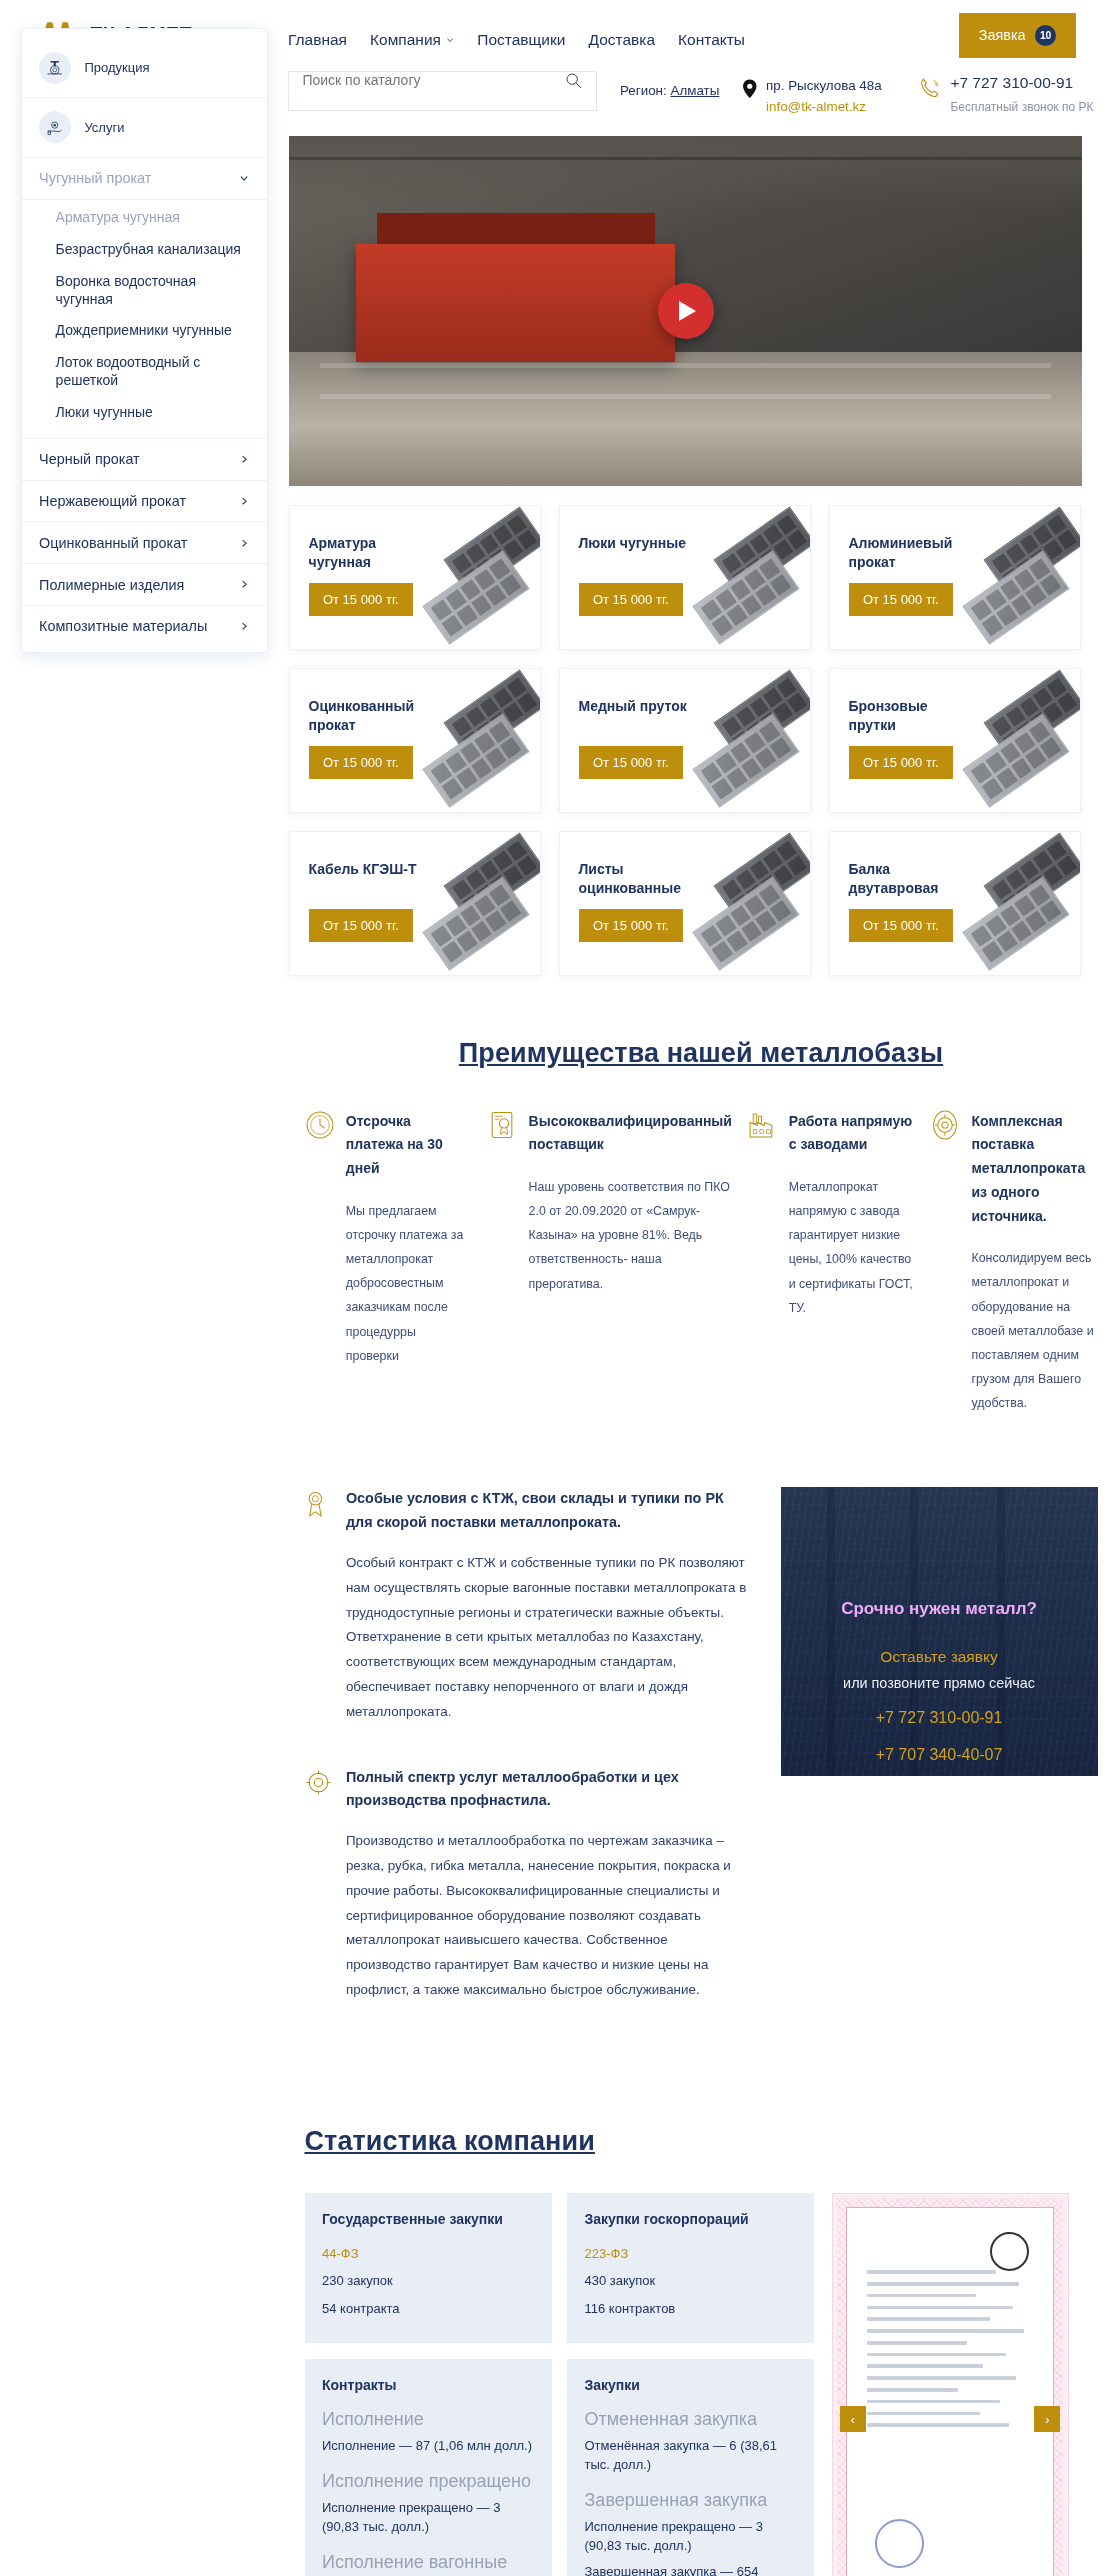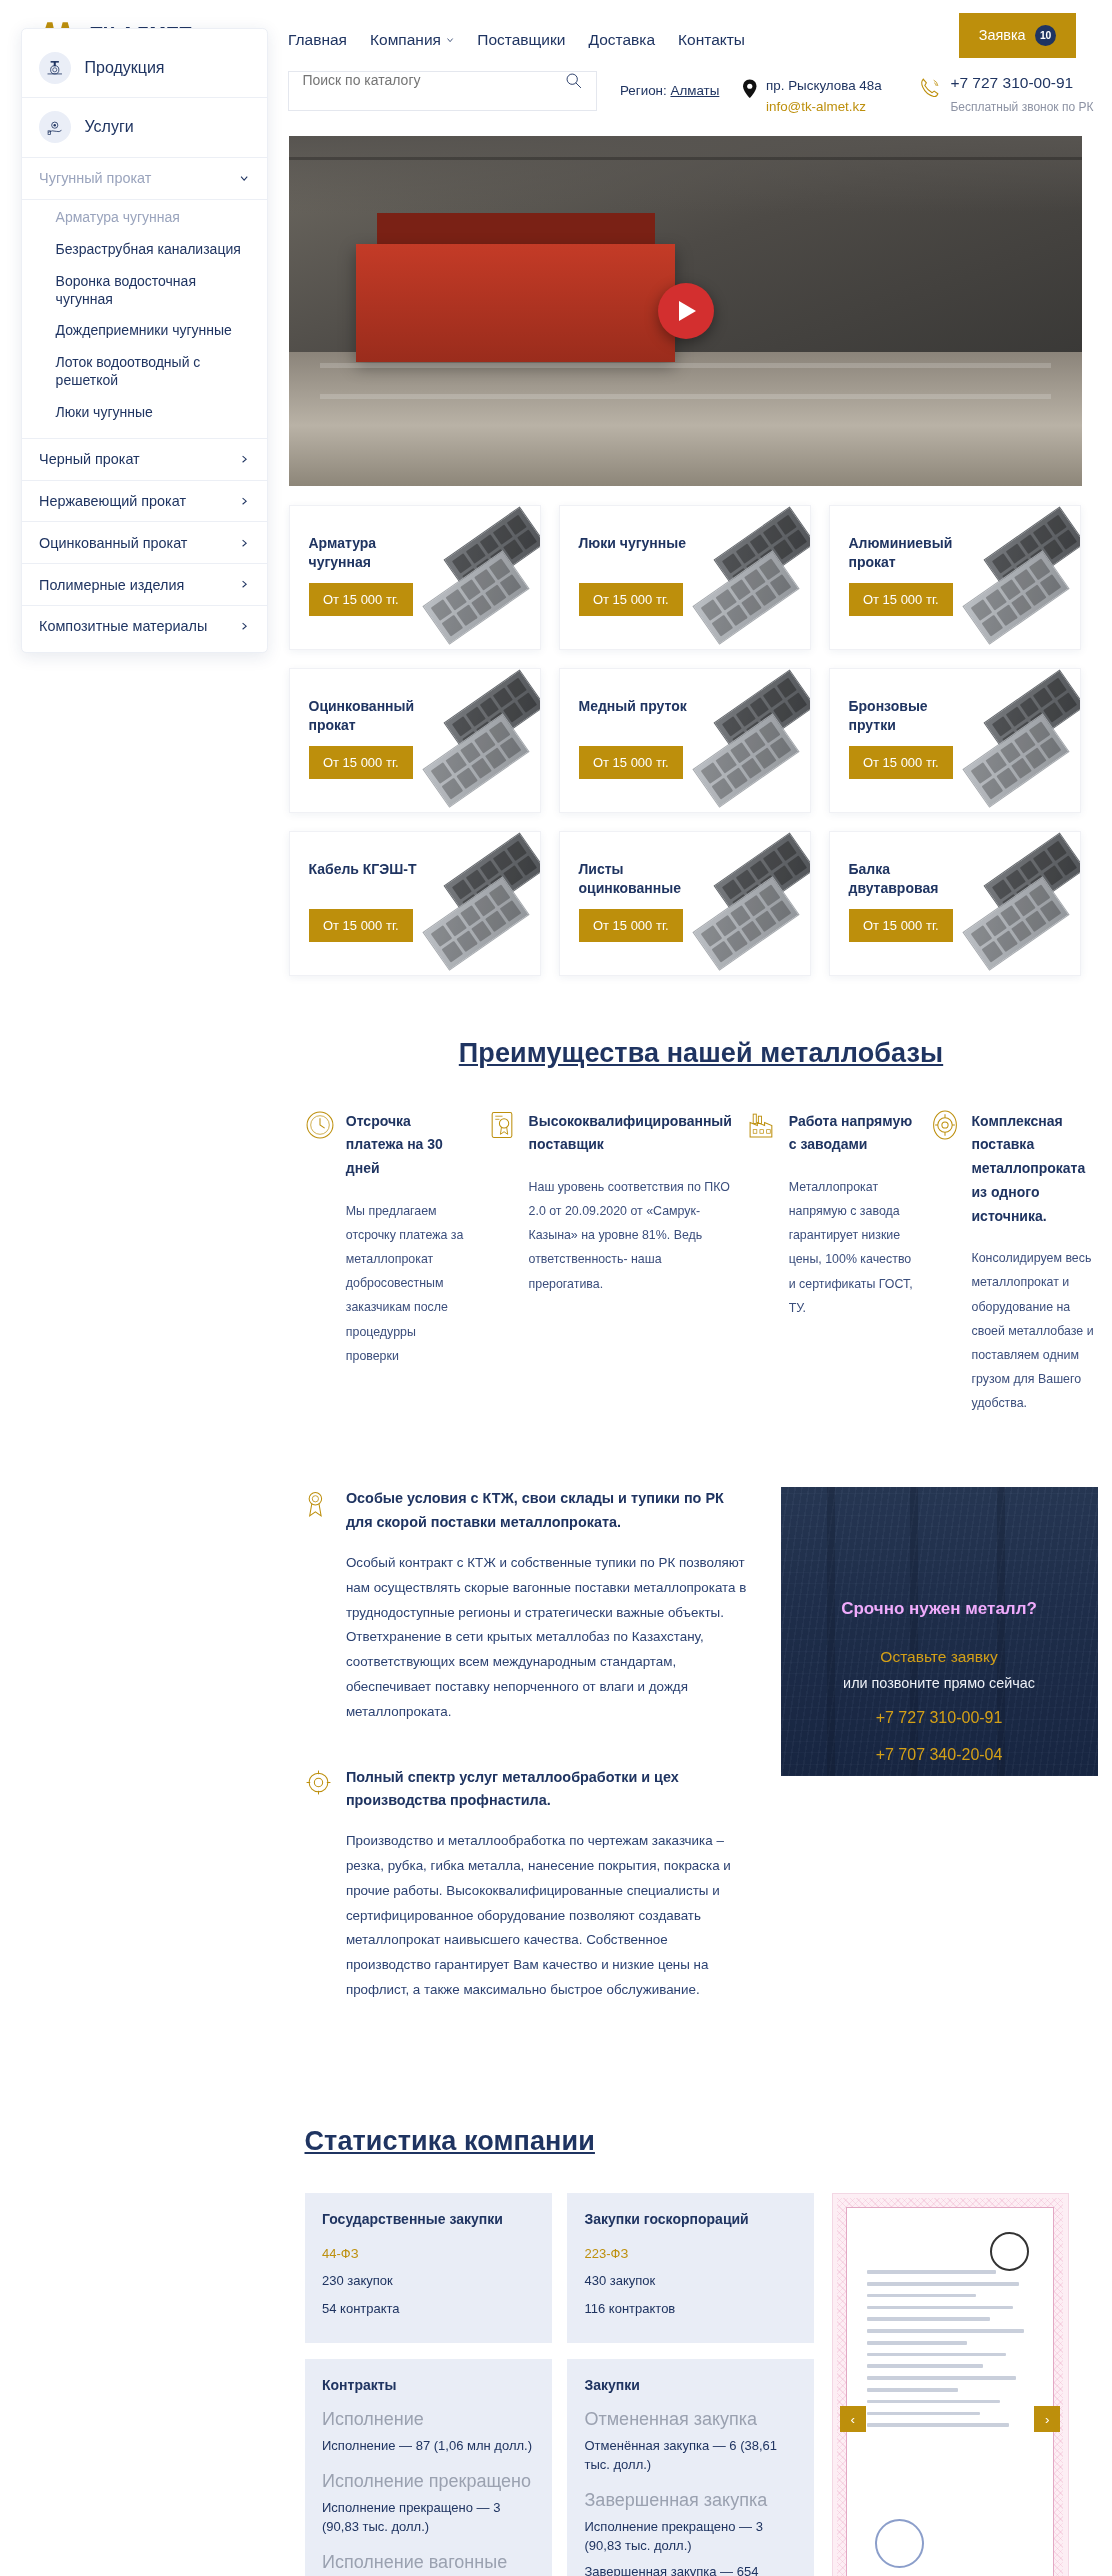--- a/index.html
+++ b/index.html
@@ -76,21 +76,21 @@
   }
   .sb-top { padding: 9.3px 0 0 0; }
   .sb-main {
     display: flex; align-items: center; gap: 13.4px; padding: 13.4px 17.5px;
     border-bottom: 0.5px solid #eceff5; cursor: pointer;
   }
   .sb-icon-circle {
     width: 32px; height: 32px; border-radius: 50%; background: #eaeef7;
     display: flex; align-items: center; justify-content: center; flex: 0 0 auto;
   }
-  .sb-main-label { font-size: 16px; color: #1f3461; }
+  .sb-main-label { font-size: 13px; color: #1f3461; }
   .sb-group {
     display: flex; align-items: center; justify-content: space-between;
     padding: 12.4px 17.5px; cursor: pointer; border-bottom: 0.5px solid #eceff5;
   }
   .sb-group.open { color: #9aa4bd; }
   .sb-group-label { font-size: 14.4px; }
   .sb-group.open .sb-group-label { color: #9aa4bd; }
   .sb-sub { padding: 2.1px 17.5px 10.3px 17.5px; border-bottom: 0.5px solid #eceff5; }
   .sb-sub-item {
     font-size: 14px; color: #1f3461; padding: 6.7px 0 6.7px 16.5px; line-height: 1.3; cursor: pointer;
@@ -852,21 +852,21 @@
         <div class="cta-photo"></div>
         <div class="cta-col" style="left:46px;"></div>
         <div class="cta-col" style="left:129px;"></div>
         <div class="cta-col" style="left:216px;"></div>
         <div class="cta-overlay"></div>
         <div class="cta-inner">
           <div class="cta-h">Срочно нужен металл?</div>
           <span class="cta-link">Оставьте заявку</span>
           <div class="cta-sub">или позвоните прямо сейчас</div>
           <div class="cta-phone">+7 727 310-00-91</div>
-          <div class="cta-phone">+7 707 340-20-04</div>
+          <div class="cta-phone">+7 707 340-40-07</div>
         </div>
       </div>
     </div>
 
     <div class="stats-section">
       <div class="sect-title">Статистика компании</div>
 
       <div class="stats-row">
         <div class="stats-left">
 

